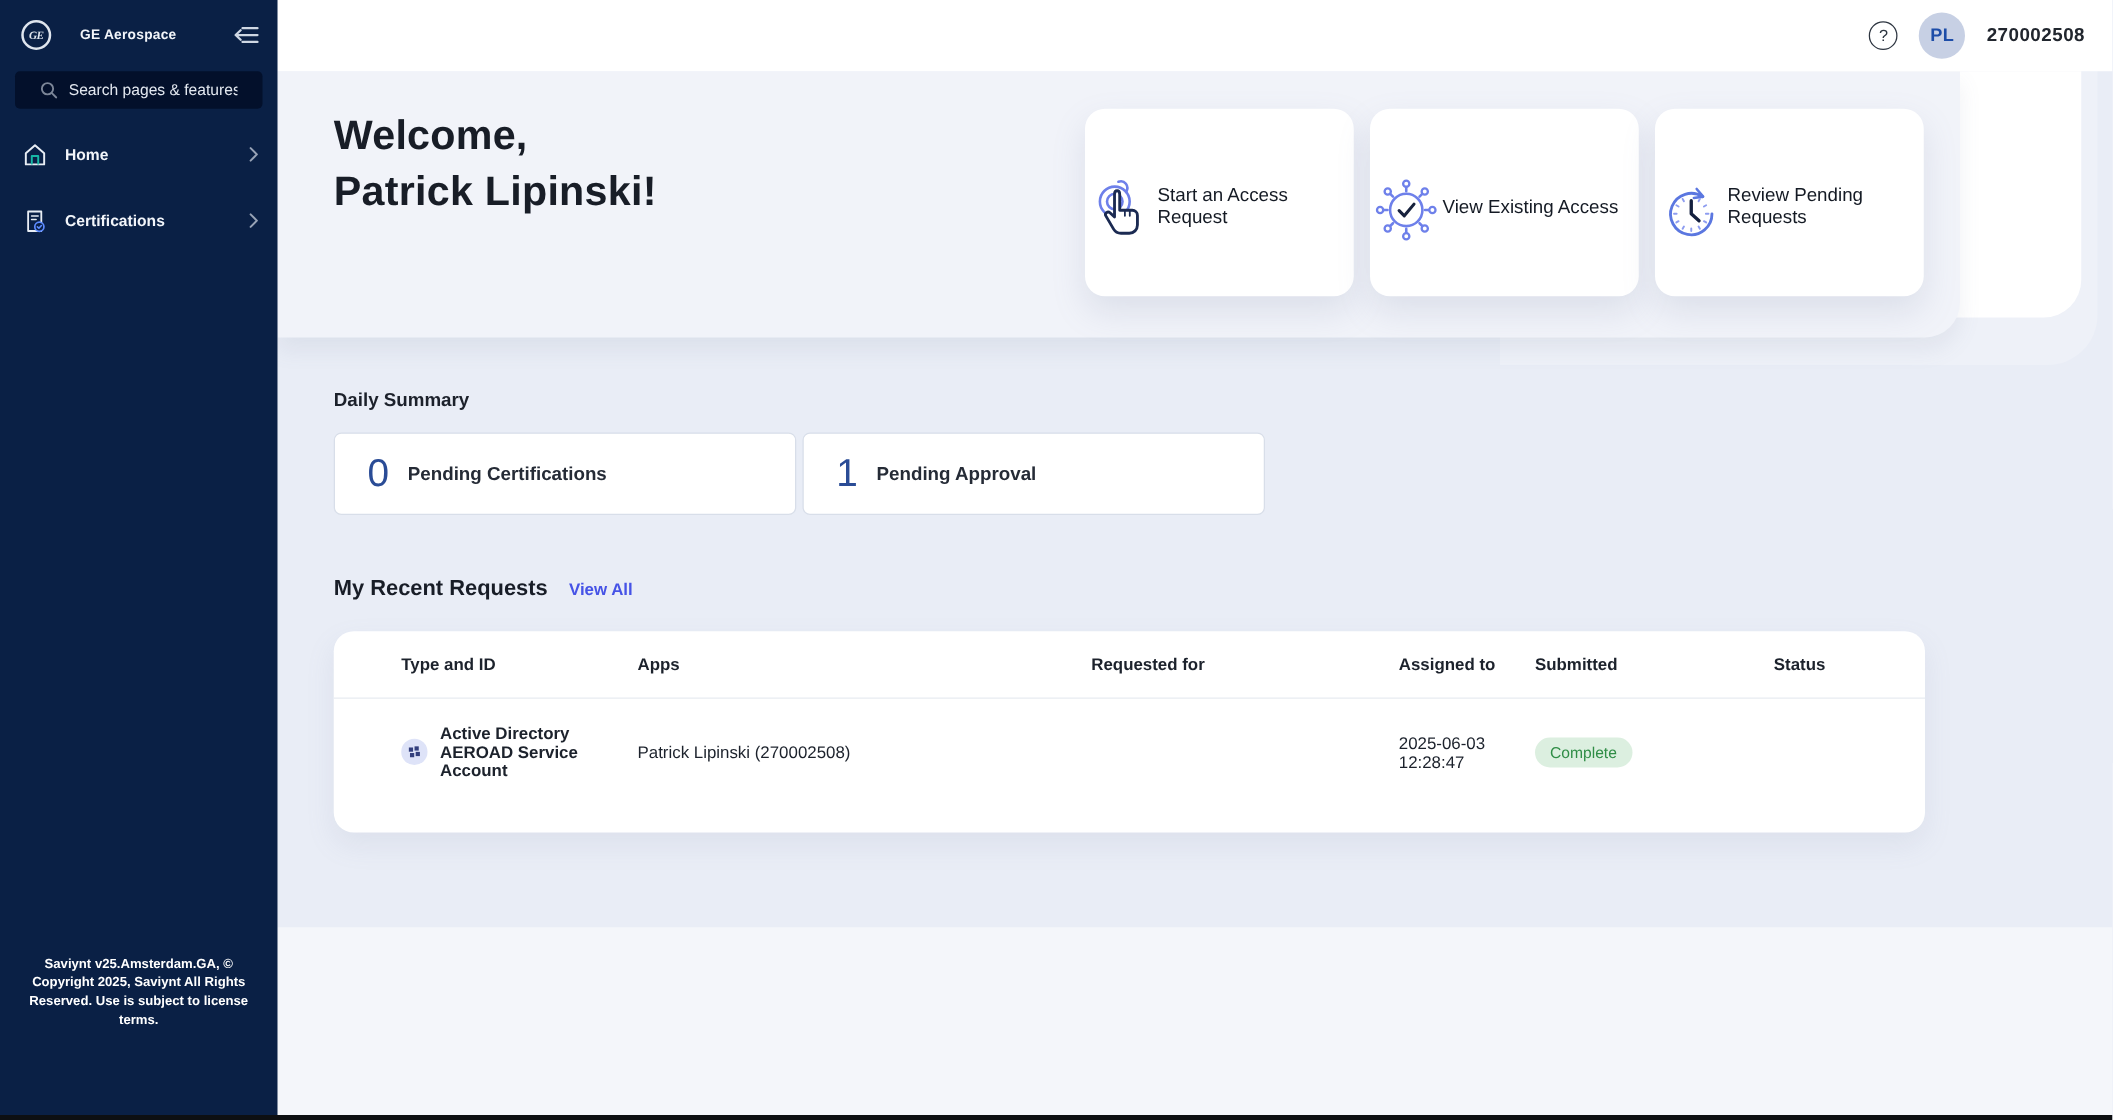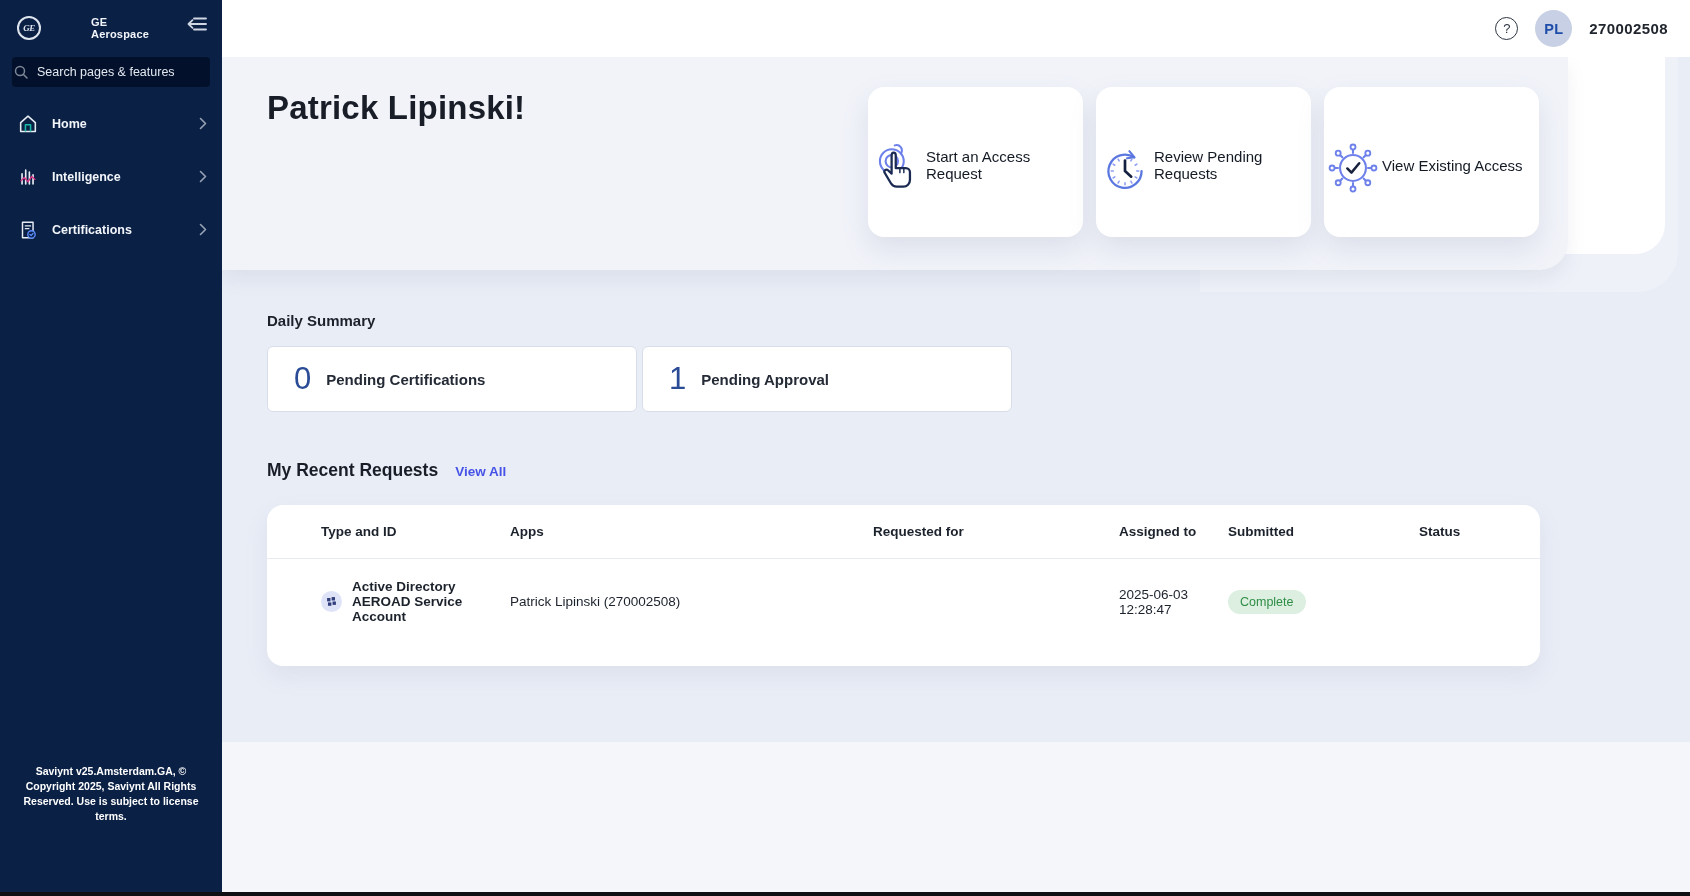--- a/index.html
+++ b/index.html
@@ -23,32 +23,32 @@
     position:absolute; left:222px; top:57px; width:1346px; height:213px;
     background:#f1f3f9; border-bottom-right-radius:28px;
     box-shadow:0 10px 18px rgba(110,120,150,0.10);
   }
 
   
   .sidebar {
     position:absolute; left:0; top:0; width:222px; height:896px;
     background:#0a2045; color:#eef2f8; z-index:20;
   }
-  .brand-row { display:flex; align-items:flex-start; padding:16px 14px 0 17px;gap:27px; }
+  .brand-row { display:flex; align-items:center; padding:16px 14px 0 17px; }
   .ge-logo {
     width:24px; height:24px; border:2px solid #dfe5ee; border-radius:50%;
     display:flex; align-items:center; justify-content:center; flex:0 0 auto;
     font-family:"Liberation Serif", serif; font-style:italic; font-weight:bold;
     font-size:9px; color:#dfe5ee; letter-spacing:-0.5px;
   }
   .brand-name { margin-left:23px; font-size:11px; font-weight:bold; letter-spacing:0.2px; color:#f2f5fa; }
   .collapse-btn { margin-left:auto; cursor:pointer; display:flex; align-items:center; }
   .search-box {
     margin:17px 12px 0 12px; height:30px; background:#03102b; border-radius:4px;
-    display:flex; align-items:center; padding:0 2px; gap:9px;
+    display:flex; align-items:center; padding:0 20px; gap:9px;
   }
   .search-box input {
     background:transparent; border:none; outline:none; color:#eef2f8;
     font-family:"Liberation Sans", sans-serif; font-size:12.5px; width:100%;
   }
   .search-box input::placeholder { color:#e3e8f0; opacity:1; }
   .nav { margin-top:10px; }
   .nav-item {
     height:53px; display:flex; align-items:center; padding:0 15px 0 17px; cursor:pointer;
   }
@@ -165,34 +165,20 @@
       <span class="nav-label">Home</span>
       <span class="nav-chevron">
         <svg width="8" height="13" viewBox="0 0 8 13">
             <path d="M1.5 1.5 L6.5 6.5 L1.5 11.5" stroke="#97a2b5" stroke-width="1.6" fill="none" stroke-linecap="round" stroke-linejoin="round"></path>
           </svg>
       </span>
     </div>
     <div class="nav-item">
       <span style="display:flex;">
         <svg width="22" height="22" viewBox="0 0 24 24" fill="none">
-            <path d="M5.5 19.5 V8.5 M9.5 19.5 V4.5 M13.5 19.5 V6.5 M17.5 19.5 V9.5" stroke="#e8edf4" stroke-width="1.8" stroke-linecap="round"></path>
-            <path d="M4 16.5 L8 12.5 L12 17 L16 11.5 L20 15" stroke="#d63384" stroke-width="1.5"></path>
-          </svg>
-      </span>
-      <span class="nav-label">Intelligence</span>
-      <span class="nav-chevron">
-        <svg width="8" height="13" viewBox="0 0 8 13">
-            <path d="M1.5 1.5 L6.5 6.5 L1.5 11.5" stroke="#97a2b5" stroke-width="1.6" fill="none" stroke-linecap="round" stroke-linejoin="round"></path>
-          </svg>
-      </span>
-    </div>
-    <div class="nav-item">
-      <span style="display:flex;">
-        <svg width="22" height="22" viewBox="0 0 24 24" fill="none">
             <path d="M6 3.5 H17.5 V20.5 H6 Z" stroke="#e8edf4" stroke-width="1.6" stroke-linejoin="round"></path>
             <path d="M9 7.5 H14.8 M9 10.5 H13" stroke="#e8edf4" stroke-width="1.3" stroke-linecap="round"></path>
             <circle cx="15.8" cy="16.8" r="4" stroke="#5d8bff" stroke-width="1.5" fill="#0a2045"></circle>
             <path d="M14.1 16.9 L15.4 18.1 L17.6 15.7" stroke="#5d8bff" stroke-width="1.4" stroke-linecap="round" stroke-linejoin="round"></path>
           </svg>
       </span>
       <span class="nav-label">Certifications</span>
       <span class="nav-chevron">
         <svg width="8" height="13" viewBox="0 0 8 13">
             <path d="M1.5 1.5 L6.5 6.5 L1.5 11.5" stroke="#97a2b5" stroke-width="1.6" fill="none" stroke-linecap="round" stroke-linejoin="round"></path>
@@ -206,67 +192,68 @@
 
 <div class="topbar">
   <div class="topbar-right">
     <div class="help-btn">?</div>
     <div class="avatar">PL</div>
     <div class="user-id">270002508</div>
   </div>
 </div>
 
 <div class="welcome">
+  <div>Welcome,</div>
   <div>Patrick Lipinski!</div>
 </div>
 
 <div class="action-cards">
   <div class="action-card">
     <div class="action-icon">
       <svg width="58" height="58" viewBox="0 0 56 56" fill="none">
         <circle cx="23" cy="20.5" r="11.5" stroke="#6e80ea" stroke-width="2"></circle>
         <circle cx="23" cy="20.5" r="6" stroke="#6e80ea" stroke-width="2"></circle>
         <path d="M31.8 13.2 C 34.5 8.5, 30.5 3.5, 25.8 5.2" stroke="#6e80ea" stroke-width="2" stroke-linecap="round"></path>
         <path d="M22.8 15 L22.8 32.5 L19.3 29.2 C17.6 27.6 14.9 29.5 16.1 31.6 L22.1 41.8 C23.3 43.8 25.4 45 27.8 45 L34.2 45 C37.7 45 40.5 42.2 40.5 38.7 L40.5 31.2 C40.5 29 38.7 27.2 36.5 27.2 L26.8 27.2 L26.8 15 C26.8 13.2 25.9 12.2 24.8 12.2 C23.7 12.2 22.8 13.2 22.8 15 Z" fill="#ffffff" stroke="#1b2a52" stroke-width="2.2" stroke-linejoin="round"></path>
         <path d="M30.8 31.5 V27.6 M34.6 31.5 V27.6" stroke="#1b2a52" stroke-width="1.4" stroke-linecap="round"></path>
       </svg>
     </div>
     <div class="action-label">Start an Access Request</div>
-  </div>
-
-  <div class="action-card">
-    <div class="action-icon">
-      <svg width="58" height="58" viewBox="0 0 56 56" fill="none">
-        <path d="M44 30 A 16 16 0 1 1 36.8 16.8" stroke="#5b77e0" stroke-width="2.2" stroke-linecap="round"></path>
-        <path d="M32.2 10.8 L37.2 16.7 L30 17.7" stroke="#5b77e0" stroke-width="2" stroke-linejoin="round" stroke-linecap="round"></path>
-        <path d="M39.3 30 L41.3 30 M37.8 35.65 L39.5 36.65 M33.65 39.8 L34.65 41.5 M28 41.3 L28 43.3 M22.35 39.8 L21.35 41.5 M18.2 35.65 L16.5 36.65 M16.7 30 L14.7 30 M18.2 24.35 L16.5 23.35 M22.35 20.2 L21.35 18.5 M33.65 20.2 L34.65 18.5 M37.8 24.35 L39.5 23.35" stroke="#8e9df0" stroke-width="1.5" stroke-linecap="round"></path>
-        <path d="M28 30 L28 19.8 M28 30 L34 35.4" stroke="#14203f" stroke-width="2.6" stroke-linecap="round"></path>
-      </svg>
-    </div>
-    <div class="action-label">Review Pending Requests</div>
   </div>
 
   <div class="action-card">
     <div class="action-icon">
       <svg width="58" height="58" viewBox="0 0 56 56" fill="none">
         <circle cx="28" cy="27" r="12.5" stroke="#6e80ea" stroke-width="2"></circle>
         <path d="M22.5 27.5 L26.5 31.5 L34 22.5" stroke="#18223d" stroke-width="2.4" stroke-linecap="round" stroke-linejoin="round"></path>
         <path d="M42.5 27 H45.5 M38.25 37.25 L40.37 39.37 M28 41.5 V44.5 M17.75 37.25 L15.63 39.37 M13.5 27 H10.5 M17.75 16.75 L15.63 14.63 M28 12.5 V9.5 M38.25 16.75 L40.37 14.63" stroke="#6e80ea" stroke-width="2" stroke-linecap="round"></path>
         <circle cx="48.2" cy="27" r="2.4" stroke="#6e80ea" stroke-width="1.8" fill="#fff"></circle>
         <circle cx="42.3" cy="41.3" r="2.4" stroke="#6e80ea" stroke-width="1.8" fill="#fff"></circle>
         <circle cx="28" cy="47.3" r="2.4" stroke="#6e80ea" stroke-width="1.8" fill="#fff"></circle>
         <circle cx="13.7" cy="41.3" r="2.4" stroke="#6e80ea" stroke-width="1.8" fill="#fff"></circle>
         <circle cx="7.8" cy="27" r="2.4" stroke="#6e80ea" stroke-width="1.8" fill="#fff"></circle>
         <circle cx="13.7" cy="12.7" r="2.4" stroke="#6e80ea" stroke-width="1.8" fill="#fff"></circle>
         <circle cx="28" cy="6.7" r="2.4" stroke="#6e80ea" stroke-width="1.8" fill="#fff"></circle>
         <circle cx="42.3" cy="12.7" r="2.4" stroke="#6e80ea" stroke-width="1.8" fill="#fff"></circle>
       </svg>
     </div>
     <div class="action-label">View Existing Access</div>
   </div>
+
+  <div class="action-card">
+    <div class="action-icon">
+      <svg width="58" height="58" viewBox="0 0 56 56" fill="none">
+        <path d="M44 30 A 16 16 0 1 1 36.8 16.8" stroke="#5b77e0" stroke-width="2.2" stroke-linecap="round"></path>
+        <path d="M32.2 10.8 L37.2 16.7 L30 17.7" stroke="#5b77e0" stroke-width="2" stroke-linejoin="round" stroke-linecap="round"></path>
+        <path d="M39.3 30 L41.3 30 M37.8 35.65 L39.5 36.65 M33.65 39.8 L34.65 41.5 M28 41.3 L28 43.3 M22.35 39.8 L21.35 41.5 M18.2 35.65 L16.5 36.65 M16.7 30 L14.7 30 M18.2 24.35 L16.5 23.35 M22.35 20.2 L21.35 18.5 M33.65 20.2 L34.65 18.5 M37.8 24.35 L39.5 23.35" stroke="#8e9df0" stroke-width="1.5" stroke-linecap="round"></path>
+        <path d="M28 30 L28 19.8 M28 30 L34 35.4" stroke="#14203f" stroke-width="2.6" stroke-linecap="round"></path>
+      </svg>
+    </div>
+    <div class="action-label">Review Pending Requests</div>
+  </div>
 </div>
 
 <div class="section-title">Daily Summary</div>
 <div class="stat-cards">
   <div class="stat-card">
     <span class="stat-count">0</span>
     <span class="stat-label">Pending Certifications</span>
   </div>
   <div class="stat-card">
     <span class="stat-count">1</span>

